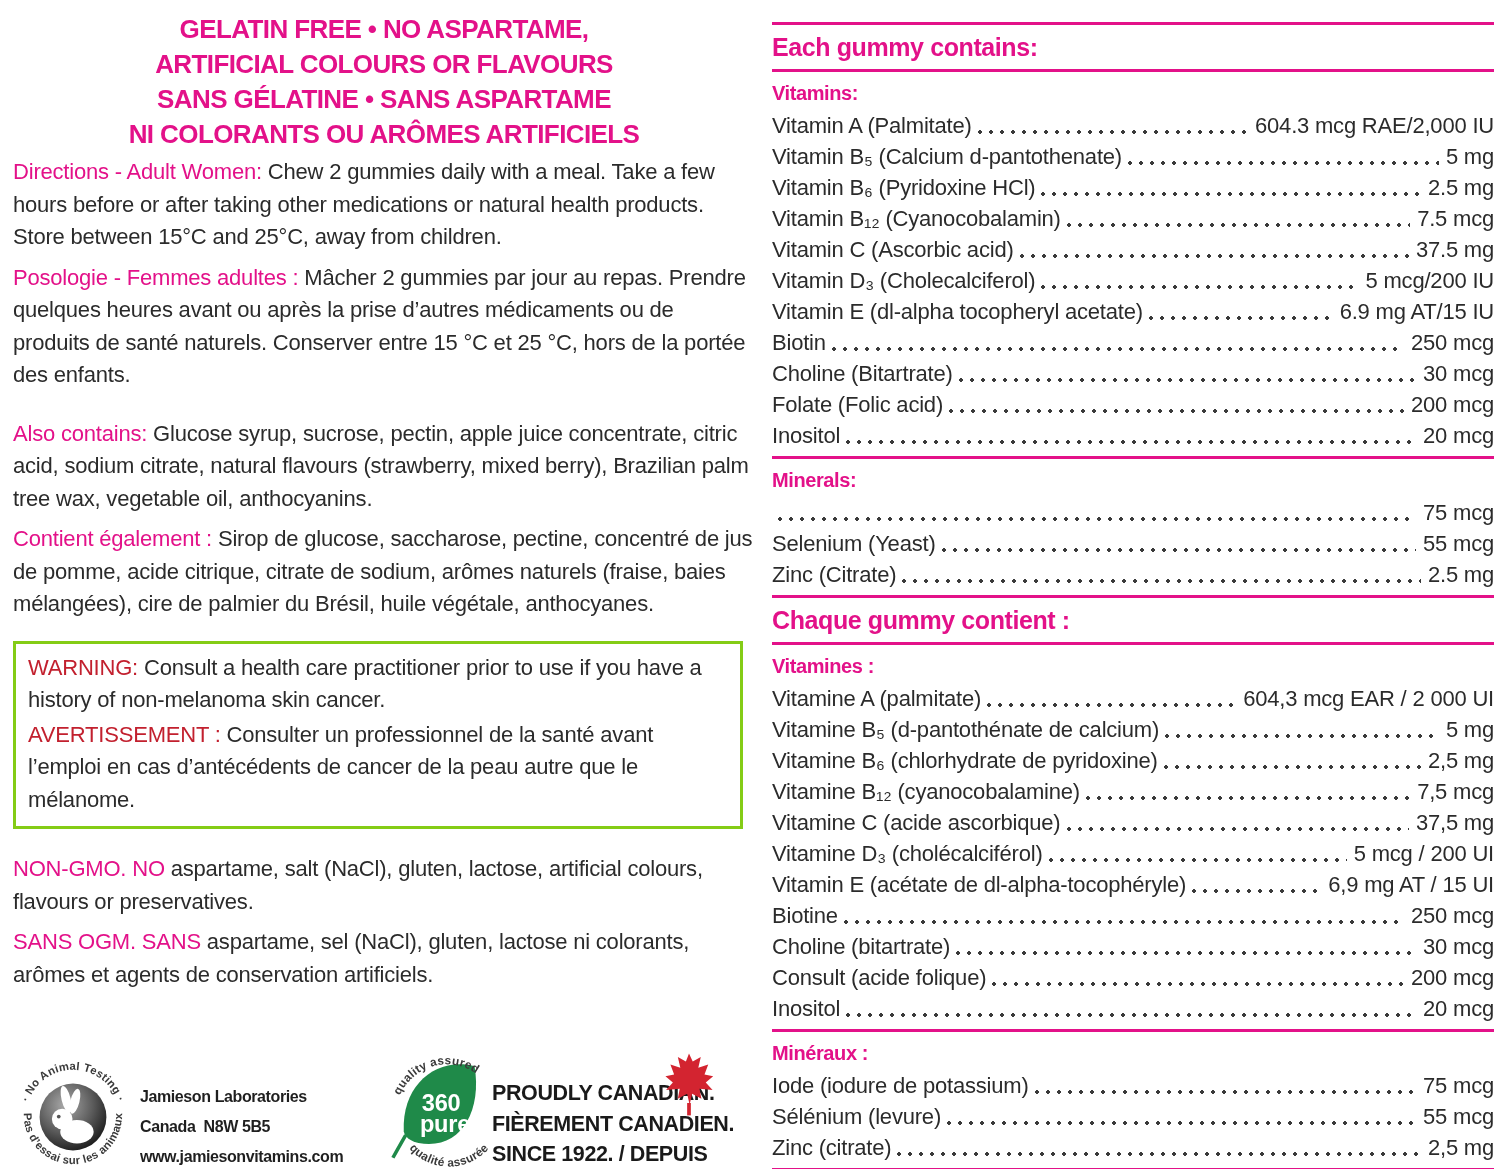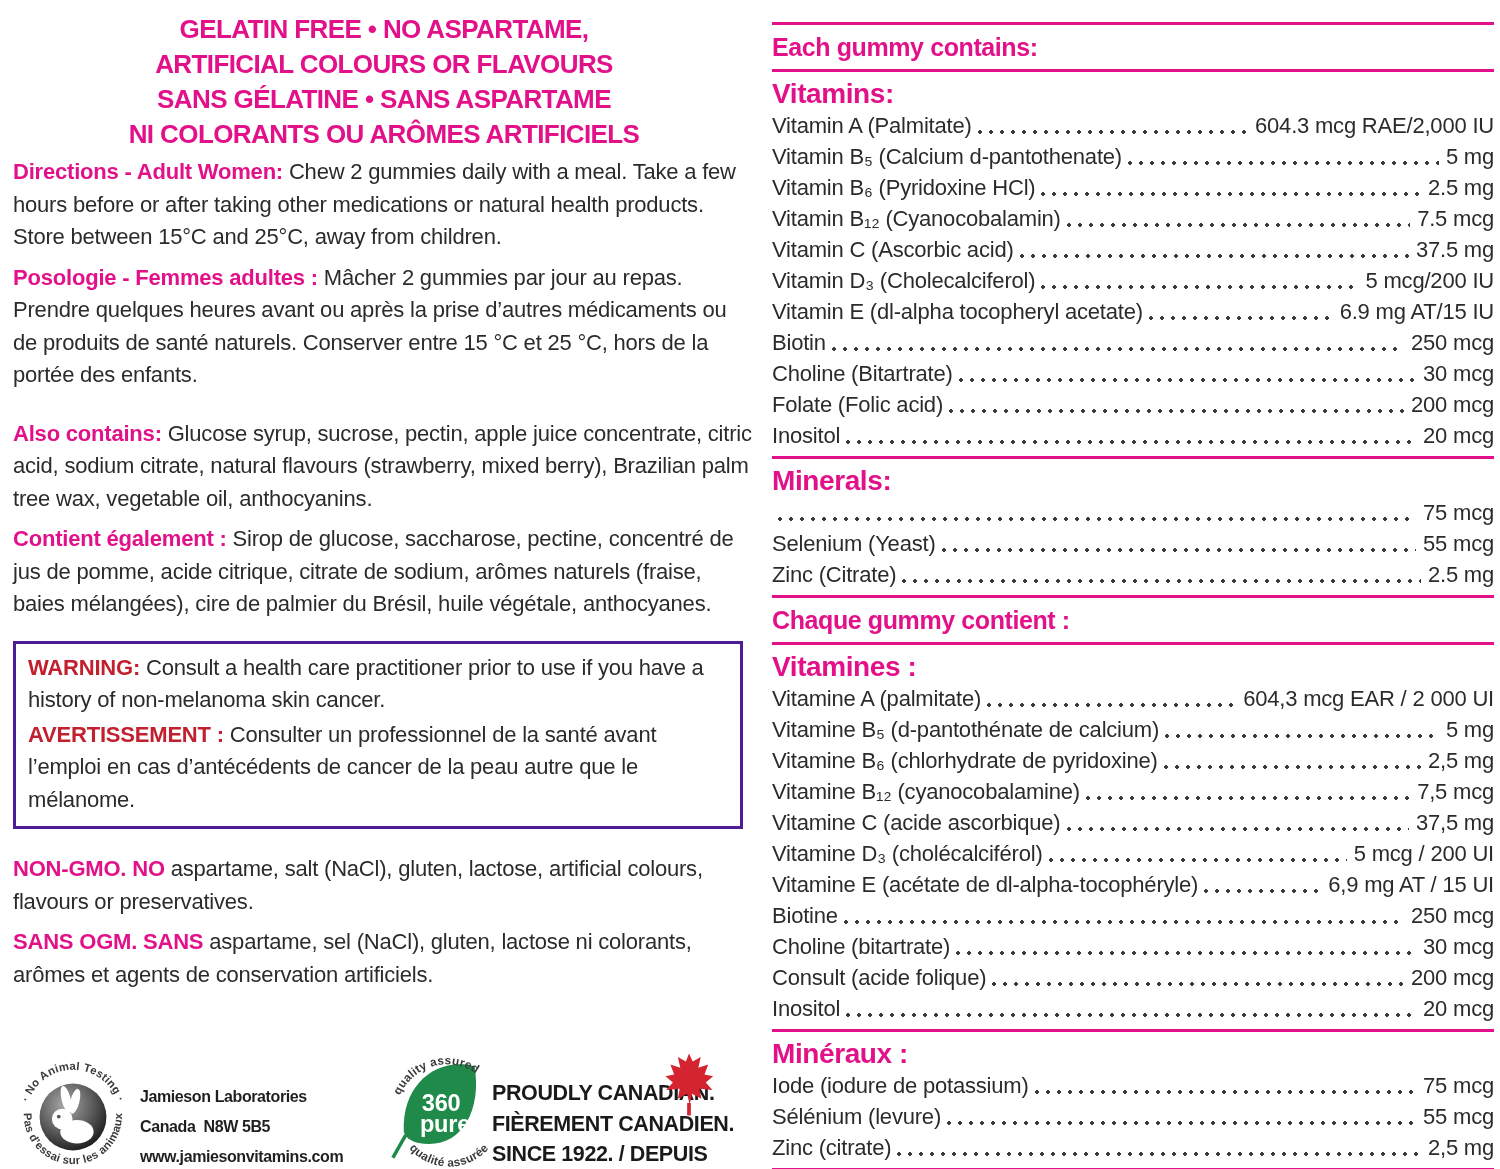--- a/index.html
+++ b/index.html
@@ -18,25 +18,25 @@
   .hl-line {
     color: var(--magenta);
     font-weight: bold;
     font-size: 26px;
     line-height: 35px;
     text-align: center;
     letter-spacing: -0.6px;
   }
   .para { font-size: 22px; line-height: 32.5px; margin-bottom: 8px; }
   .para.gap-before { margin-top: 26px; }
-  .plabel { font-weight: bold; }
+  .plabel { font-weight: normal; }
   .plabel.magenta { color: var(--magenta); }
   .plabel.red { color: var(--warn-red); }
   .warning-box {
-    border: 3px solid #4c1d95;
+    border: 3px solid #84cc16;
     padding: 8px 12px;
     margin: 20px 12px 24px 0;
   }
   .warning-box .para { margin-bottom: 2px; }
 
   
   .footer { position: absolute; left: 0; top: 1050px; width: 760px; height: 119px; }
   .badge-rabbit { position: absolute; left: 14px; top: 10px; }
   .company-block { position: absolute; left: 140px; top: 32px; }
   .co-line { font-size: 16px; font-weight: bold; line-height: 30px; color: #1f1f1f; letter-spacing: -0.4px; }
@@ -44,21 +44,21 @@
   .canadian-text { position: absolute; left: 492px; top: 28px; }
   .ca-line { font-size: 21.5px; font-weight: bold; line-height: 30.5px; color: #1a1a1a; letter-spacing: -0.4px; }
   .maple-svg { position: absolute; left: 658px; top: 2px; }
   .arc-text { font-size: 11.5px; font-weight: bold; fill: #3a3a3a; letter-spacing: 0.3px; }
   .arc-text-green { font-size: 12px; font-weight: bold; fill: #3a3a3a; letter-spacing: 0.3px; }
 
   
   .right-col { position: absolute; left: 772px; top: 17px; width: 722px; }
   .rule { height: 3px; background: var(--magenta); margin: 5px 0; }
   .facts-title { color: var(--magenta); font-weight: bold; font-size: 25px; line-height: 34px; letter-spacing: -0.4px; }
-  .sec-head { color: var(--magenta); font-weight: bold; font-size: 28px; line-height: 33px; letter-spacing: -0.4px; }
+  .sec-head { color: var(--magenta); font-weight: bold; font-size: 20px; line-height: 33px; letter-spacing: -0.4px; }
   .frow {
     display: flex;
     align-items: flex-start;
     font-size: 22px;
     line-height: 31px;
     white-space: nowrap;
     overflow: hidden;
   }
   .fname { flex: 0 0 auto; }
   .famt { flex: 0 0 auto; margin-left: 2px; }
@@ -270,21 +270,21 @@
       <span class="fname">Vitamine C (acide ascorbique)</span>
       <span class="dots"></span>
       <span class="famt">37,5 mg</span>
     </div>
     <div class="frow">
       <span class="fname">Vitamine D₃ (cholécalciférol)</span>
       <span class="dots"></span>
       <span class="famt">5 mcg / 200 UI</span>
     </div>
     <div class="frow">
-      <span class="fname">Vitamine E (acétate de dl-alpha-tocophéryle)</span>
+      <span class="fname">Vitamin E (acétate de dl-alpha-tocophéryle)</span>
       <span class="dots"></span>
       <span class="famt">6,9 mg AT / 15 UI</span>
     </div>
     <div class="frow">
       <span class="fname">Biotine</span>
       <span class="dots"></span>
       <span class="famt">250 mcg</span>
     </div>
     <div class="frow">
       <span class="fname">Choline (bitartrate)</span>

